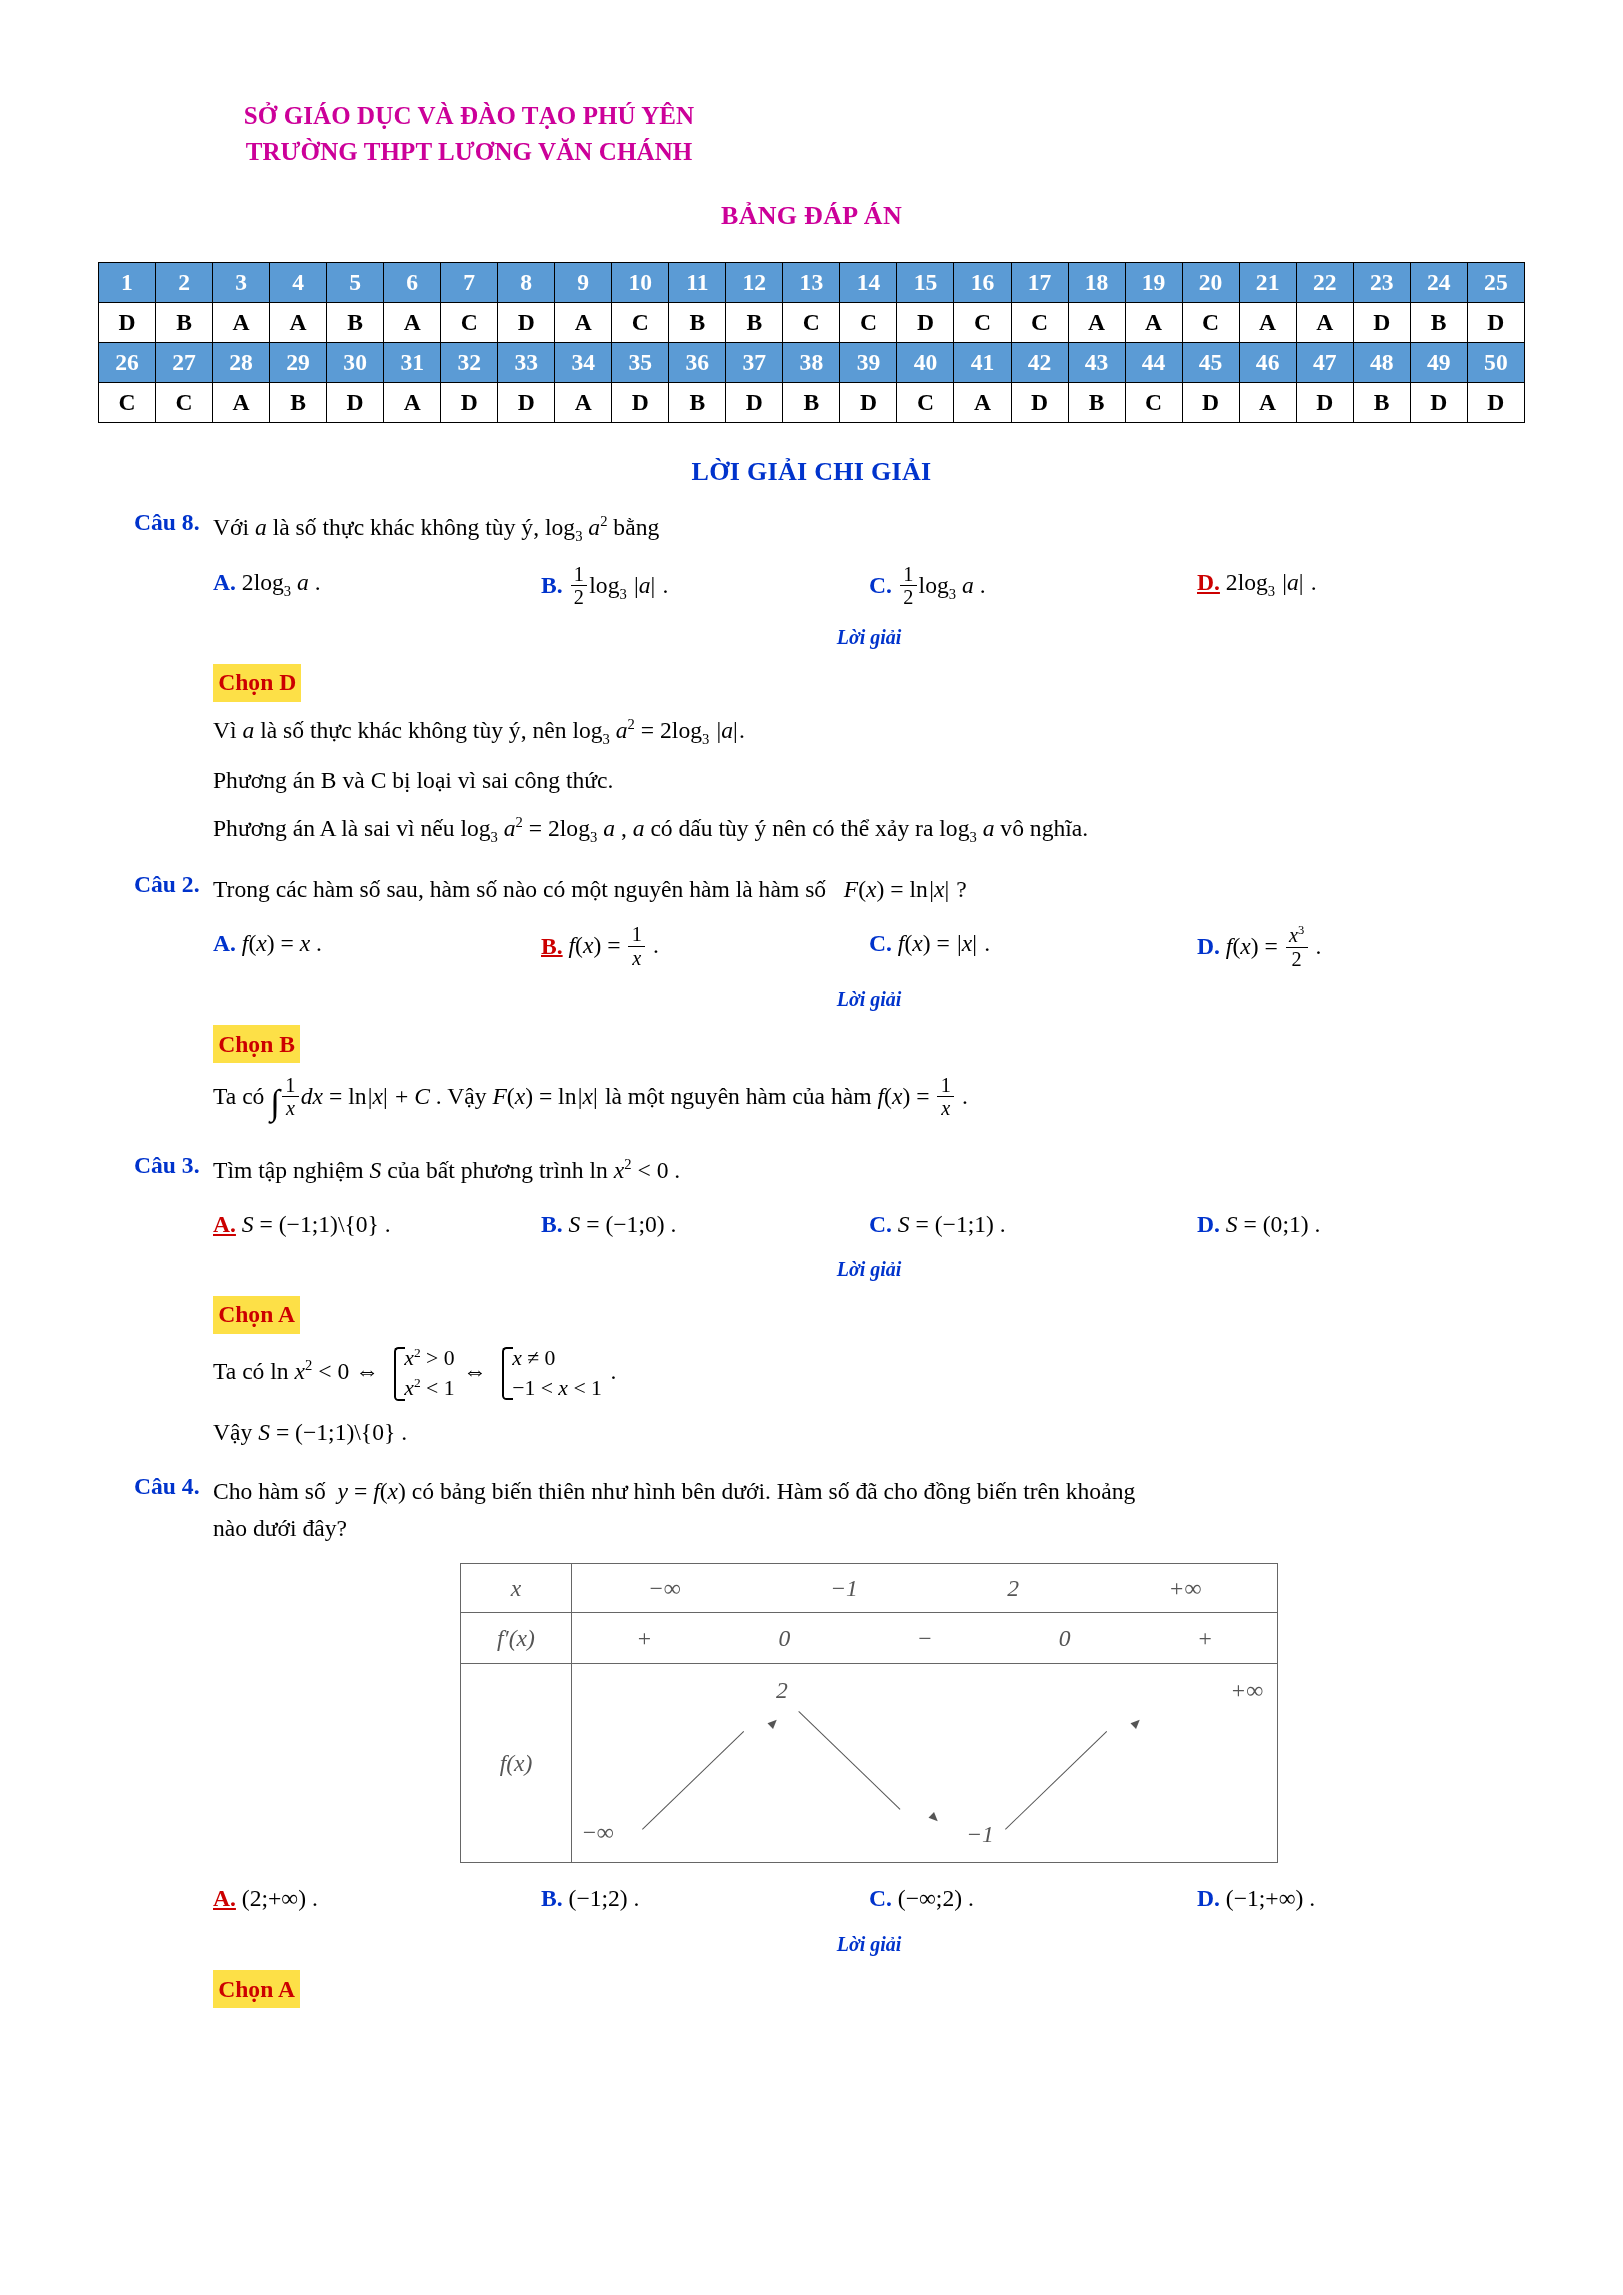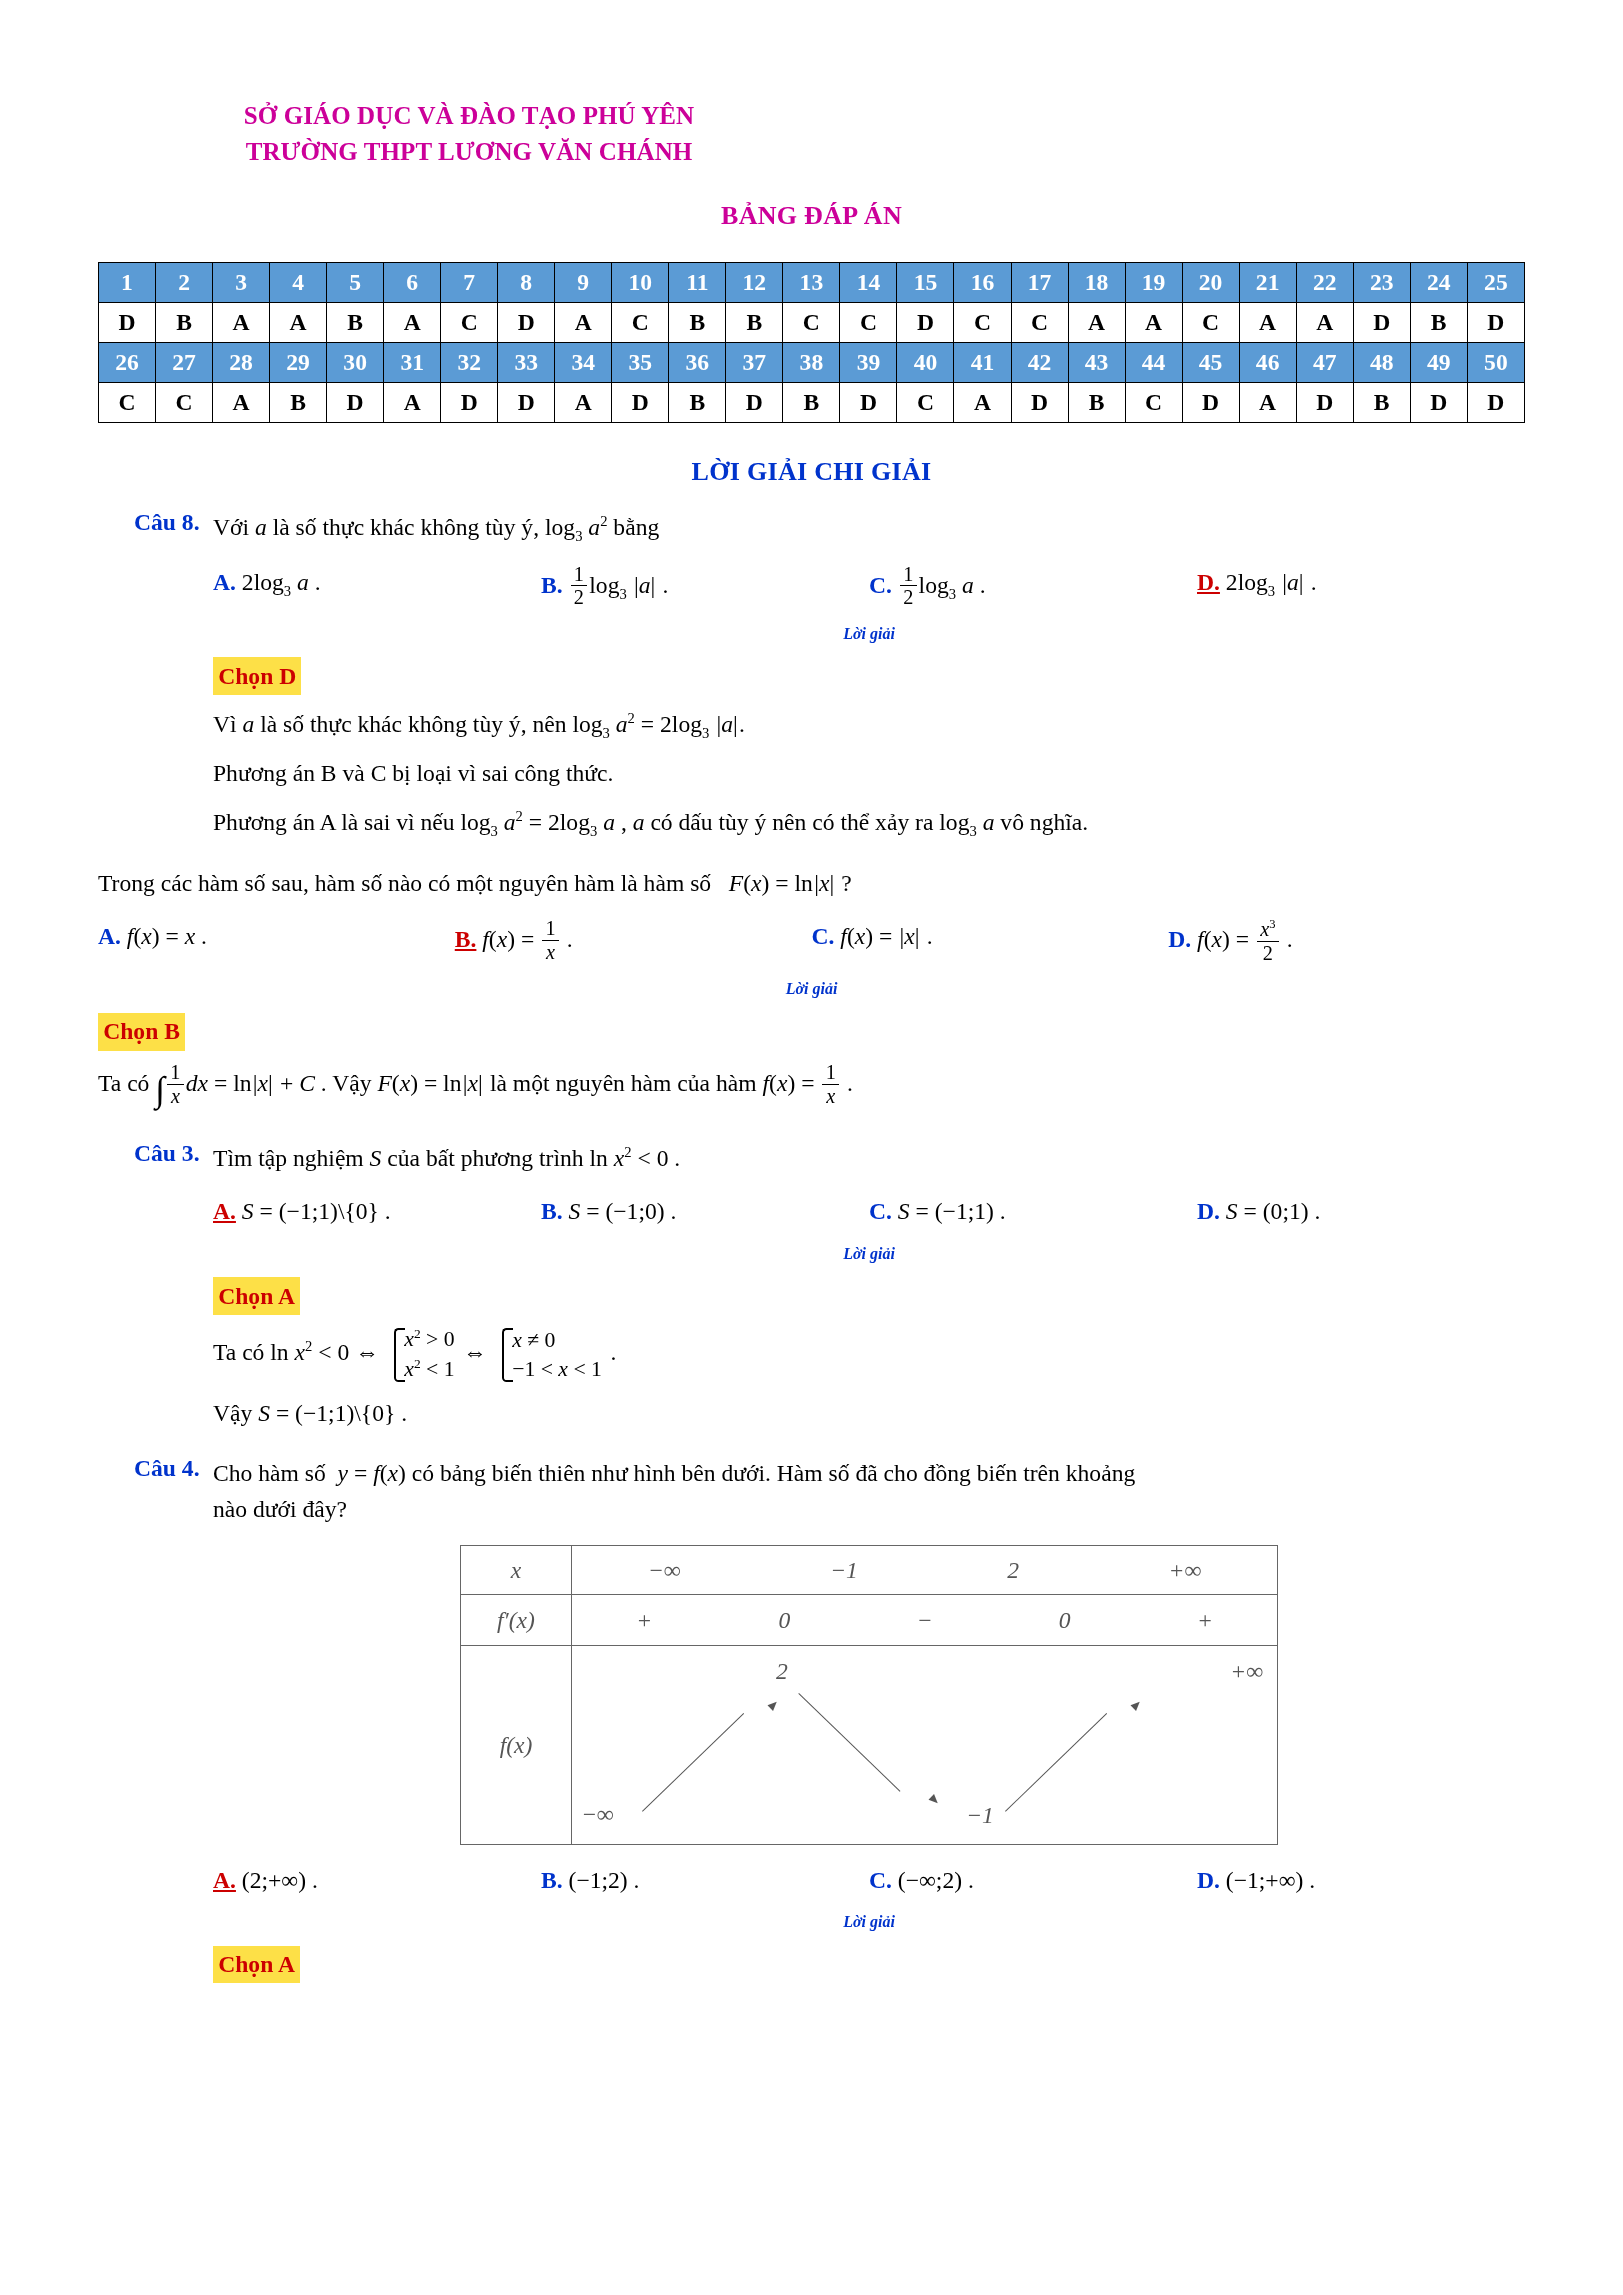--- a/index.html
+++ b/index.html
@@ -96,21 +96,21 @@
     margin-top:17px;
     width:100%;
   }
   .opt { flex:1 1 25%; font-size:23.6px; }
   .opt .lab { font-weight:bold; color:#0033cc; }
   .opt .lab.correct { color:#cc0000; text-decoration:underline; }
   .sub-lg {
     text-align:center;
     font-weight:bold;
     font-style:italic;
-    font-size:16px;
+    font-size:20px;
     color:#0033cc;
     margin-top:11.8px;
   }
   .chon {
     display:inline-block;
     background:#fde047;
     color:#cc0000;
     font-weight:bold;
     font-size:23.6px;
     padding:0.7px 5.2px;
@@ -350,20 +350,21 @@
         Vì <i class="v">a</i> là số thực khác không tùy ý, nên log<sub>3</sub> <i class="v">a</i><sup>2</sup> = 2log<sub>3</sub> <span class="absbar">|<i class="v">a</i>|</span>.
       </div>
       <div class="para">Phương án B và C bị loại vì sai công thức.</div>
       <div class="para">
         Phương án A là sai vì nếu log<sub>3</sub> <i class="v">a</i><sup>2</sup> = 2log<sub>3</sub> <i class="v">a</i> , <i class="v">a</i> có dấu tùy ý nên có thể xảy ra log<sub>3</sub> <i class="v">a</i> vô nghĩa.
       </div>
     </div>
   </div>
 
   <div class="q">
+    <div class="q-label">Câu 2.</div>
     <div class="q-body">
       <div class="stem">
         Trong các hàm số sau, hàm số nào có một nguyên hàm là hàm số &nbsp; <i class="v">F</i>(<i class="v">x</i>) = ln<span class="absbar">|<i class="v">x</i>|</span> ?
       </div>
       <div class="opts">
         <div class="opt">
           <span class="lab">A.</span>
           <span><i class="v">f</i>(<i class="v">x</i>) = <i class="v">x</i> .</span>
         </div>
         <div class="opt">

